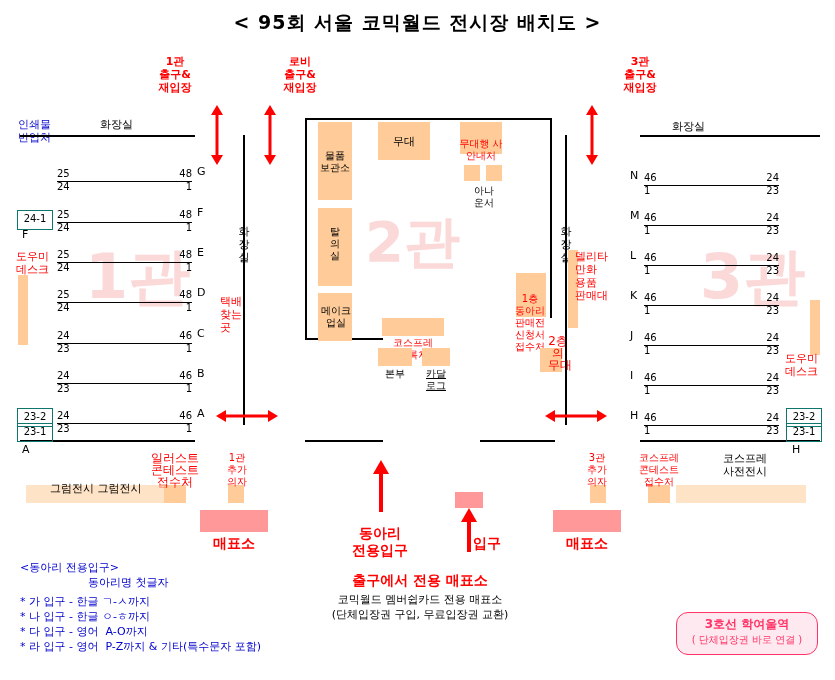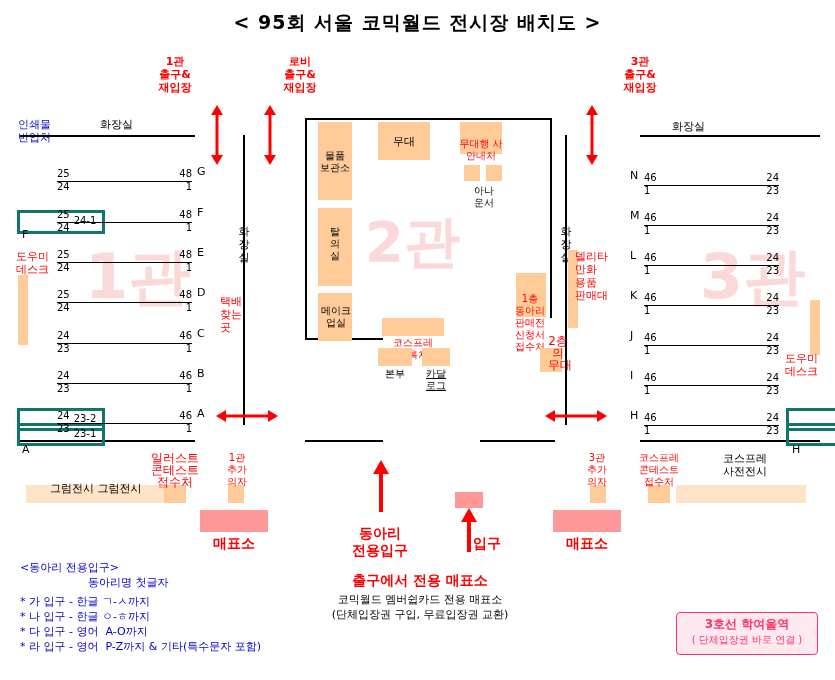--- a/index.html
+++ b/index.html
@@ -25,27 +25,27 @@
   .v-line{position:absolute;background:#000;width:2px;}
   .thin-line{position:absolute;background:#000;height:1px;}
   
   .booth-row{position:absolute;}
   .booth-top,.booth-bot{position:absolute;font-size:10px;line-height:12px;}
   
   .orange{position:absolute;background:#ffcc99;}
   .pink{position:absolute;background:#ff9999;}
   .peach{position:absolute;background:#ffcc99;}
   
-  .bbox{position:absolute;border:3px solid #0f766e;font-size:10px;text-align:center;line-height:12px;padding-left:48px;}
+  .bbox{position:absolute;border:1px solid #0f766e;font-size:10px;text-align:center;line-height:12px;}
   
   .wm{position:absolute;color:#fbd9d9;font-weight:bold;}
   
   .legend{font-size:11px;line-height:15px;white-space:pre;}
   .rounded-pink{
-    position:absolute;border:1px solid #ff3366;border-radius:4px;
+    position:absolute;border:1px solid #ff3366;border-radius:12px;
     background:#ffe9f0;color:#ff3366;font-size:12px;text-align:center;
     line-height:16px;padding-top:3px;
   }
 </style>
 </head>
 <body>
 
 <div class="abs" id="title">&lt; 95회 서울 코믹월드 전시장 배치도 &gt;</div>
 
 <div class="abs tc red bold" style="left:140px;top:55px;width:70px;">1관

